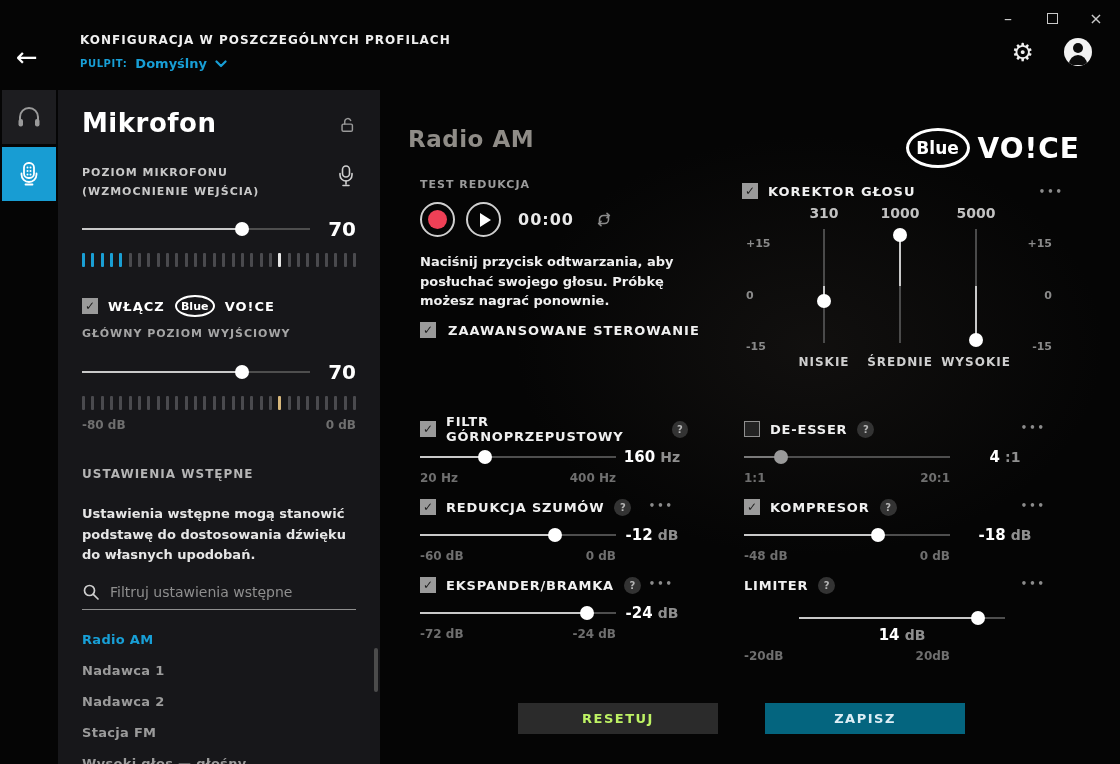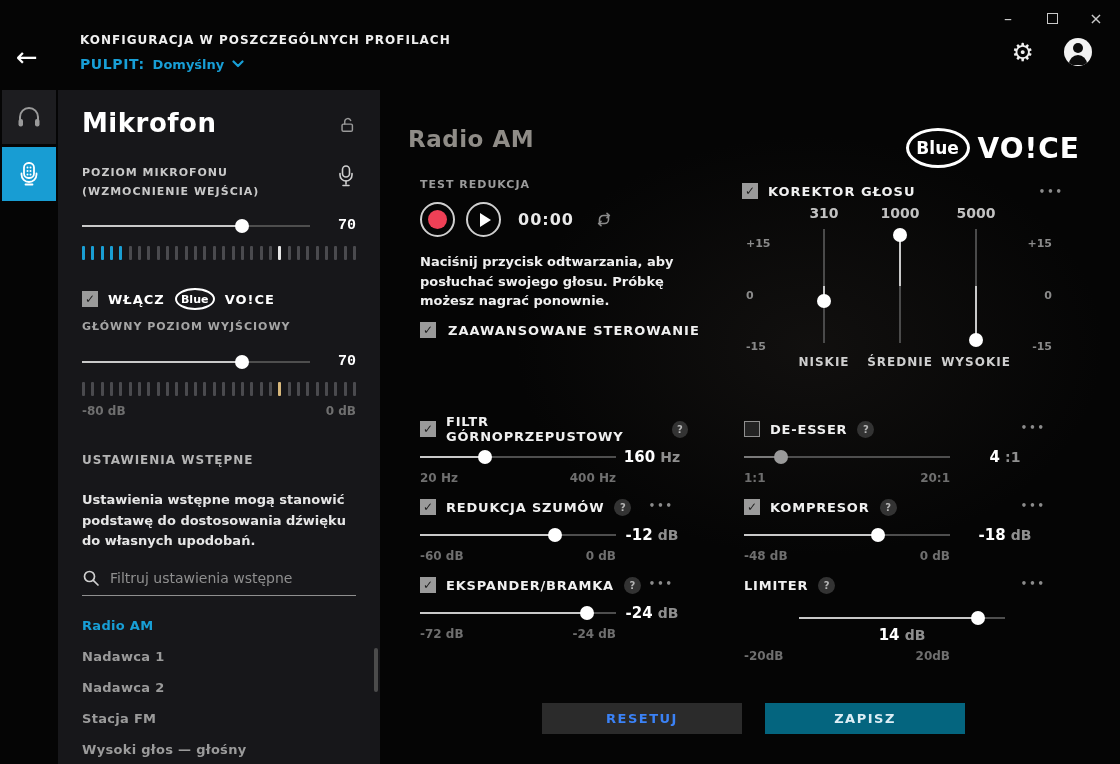--- a/index.html
+++ b/index.html
@@ -9,21 +9,21 @@
 
   
   .win-controls { position:absolute; top:8px; right:10px; display:flex; gap:16px; align-items:center; z-index:5; }
   .win-btn { width:28px; height:20px; display:flex; align-items:center; justify-content:center; color:#c9c9c9; font-size:16px; cursor:default; }
   .max-box { width:11px; height:11px; border:1.5px solid #c9c9c9; }
   .topbar { position:absolute; top:0; left:0; right:0; height:90px; }
   .back-arrow { position:absolute; left:16px; top:42px; font-size:26px; color:#fff; }
   .head-texts { position:absolute; left:80px; top:33px; }
   .head-title { font-size:12px; font-weight:700; letter-spacing:1px; color:#efefef; }
   .profile-row { margin-top:9px; display:flex; align-items:center; gap:8px; }
-  .profile-label { color:#189fd6; font-size:14px; font-weight:700; letter-spacing:0.6px; }
+  .profile-label { color:#189fd6; font-size:10px; font-weight:700; letter-spacing:0.6px; }
   .profile-value { color:#189fd6; font-size:13px; font-weight:600; }
   .top-icons { position:absolute; top:38px; right:28px; display:flex; gap:30px; align-items:center; }
   .gear { font-size:25px; color:#f0f0f0; line-height:1; }
   .person { position:relative; width:28px; height:28px; background:#f2f2f2; border-radius:50%; overflow:hidden; }
   .person::before { content:""; position:absolute; left:9px; top:5px; width:10px; height:10px; background:#0b0b0b; border-radius:50%; }
   .person::after { content:""; position:absolute; left:5px; top:17px; width:18px; height:10px; background:#0b0b0b; border-radius:9px 9px 0 0; }
 
   
   .rail { position:absolute; left:0; top:90px; bottom:0; width:58px; }
   .rail-tile { width:54px; height:54px; margin:0 0 3px 2px; display:flex; align-items:center; justify-content:center; background:#1d1d20; }
@@ -37,21 +37,21 @@
   .sec-label { font-size:11px; font-weight:700; letter-spacing:1px; color:#c9c9c9; line-height:1.7; }
   .mic-level-head { display:flex; justify-content:space-between; align-items:flex-start; margin-top:26px; }
   .mic-level-head .sec-label { width:240px; }
   .slider-row { display:flex; align-items:center; gap:12px; margin-top:16px; }
   .hslider { position:relative; height:14px; flex:1; }
   .sl-track { position:absolute; left:0; right:0; top:6px; height:2px; background:#4e4e4e; }
   .sl-fill { position:absolute; left:0; top:6px; height:2px; background:#c9c9c9; }
   .sl-handle { position:absolute; top:0; width:14px; height:14px; border-radius:50%; background:#fff; transform:translateX(-50%); }
   .disabled .sl-handle { background:#9a9a9a; }
   .disabled .sl-fill { background:#7a7a7a; }
-  .slider-value { width:34px; text-align:right; font-size:15px; font-weight:700; color:#fff;font-family:Liberation Mono, monospace; }
+  .slider-value { width:34px; text-align:right; font-size:20px; font-weight:700; color:#fff; }
   .meter { display:flex; justify-content:space-between; margin-top:12px; height:14px; }
   .meter span { width:3px; height:14px; border-radius:1px; }
   .meter-scale { display:flex; justify-content:space-between; margin-top:8px; font-size:12px; font-weight:700; color:#6f6f6f; }
   .cb { position:relative; width:16px; height:16px; flex:0 0 16px; background:#232323; border:1.5px solid #8f8f8f; cursor:pointer; }
   .cb .tick { display:none; }
   .cb.on { background:#9a9a9a; border-color:#9a9a9a; }
   .cb.on .tick { display:block; font-size:12px; font-weight:700; color:#1d1d1d; text-align:center; line-height:14px; }
   .enable-row { display:flex; align-items:center; gap:10px; margin-top:28px; }
   .enable-label { font-size:13px; font-weight:700; letter-spacing:1px; color:#fff; }
   .oval-logo { display:inline-flex; align-items:center; justify-content:center; border:2px solid #fff; border-radius:50%; font-weight:700; color:#fff; }
@@ -118,21 +118,21 @@
   .fx-value { flex:1; text-align:center; white-space:nowrap; }
   .fx-value .num { font-size:15px; font-weight:700; color:#fff; }
   .fx-value .unit { font-size:14px; font-weight:700; color:#8f8f8f; }
   .fx-range { display:flex; justify-content:space-between; margin-top:5px; font-size:12px; font-weight:700; color:#6f6f6f; }
   .fx-col.left .fx-range { width:196px; }
   .fx-col.right .fx-range { width:206px; }
   .effect.no-cb .fx-body { margin-top:17px;flex-direction:column; }
 
   
   .btn { position:absolute; top:613px; width:200px; height:31px; border:none; font-family:inherit; font-size:13px; font-weight:700; letter-spacing:1.5px; cursor:pointer; }
-  .btn-reset { left:162px; background:#2b2b2b; color:#3b82f6; }
+  .btn-reset { left:138px; background:#2b2b2b; color:#bef264; }
   .btn-save { left:385px; background:#04657f; color:#ddeef5; }
 
   svg { display:block; }
 </style>
 </head>
 <body>
 
 <div class="app">
 
   <div class="win-controls">

